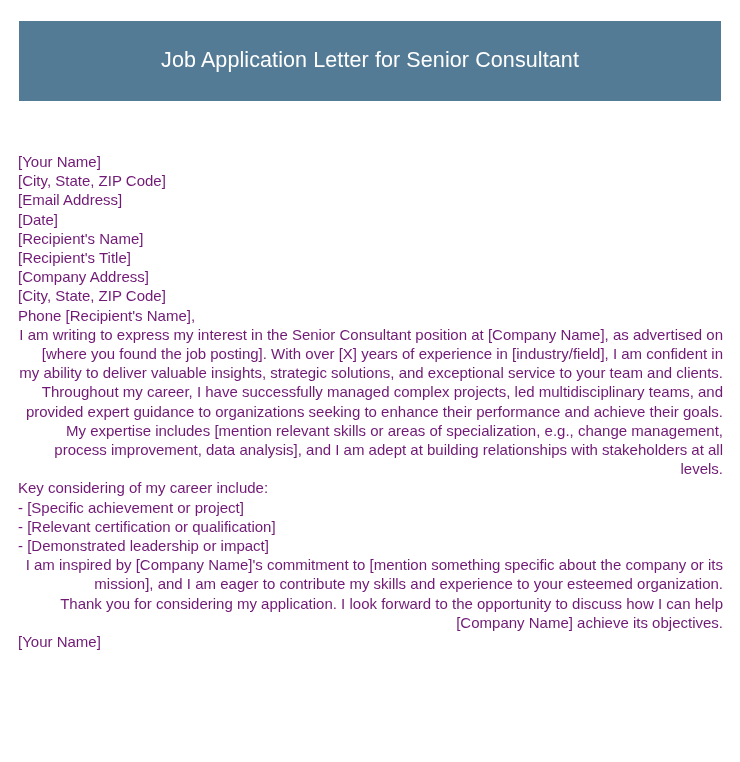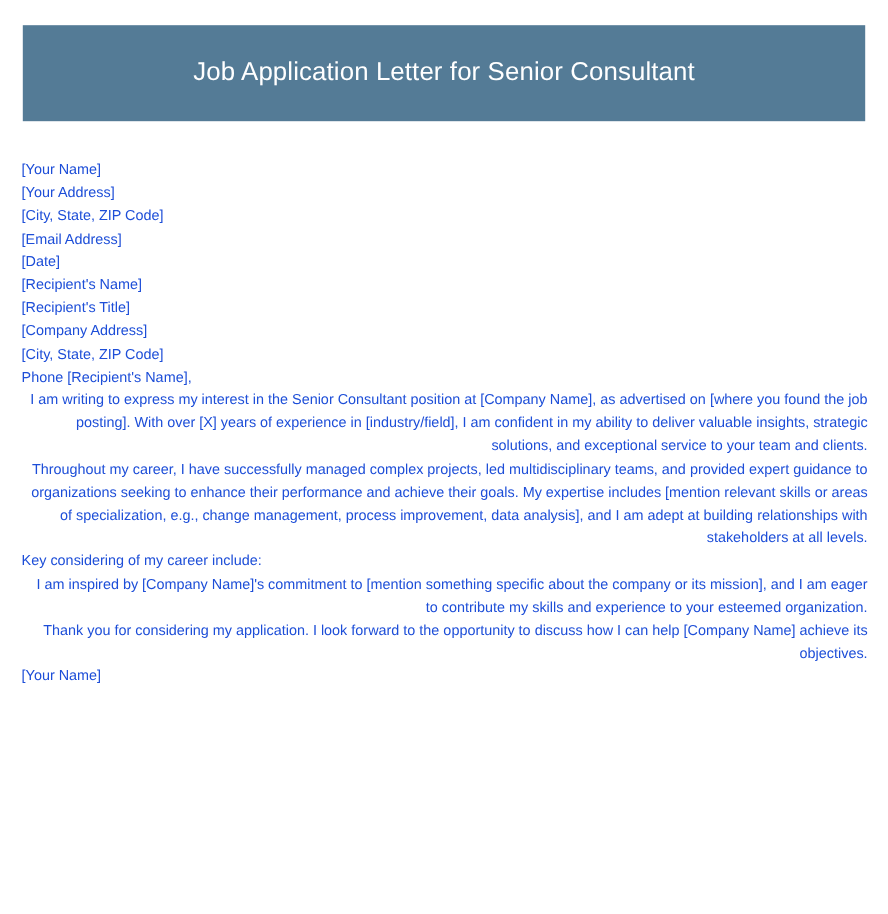--- a/index.html
+++ b/index.html
@@ -37,24 +37,24 @@
     font-weight: normal;
     letter-spacing: 0.1px;
     text-align: center;
     font-family: "Liberation Sans", sans-serif;
     line-height: 1.2;
     margin: 0;
   }
   .letter-body {
     position: absolute;
     left: 18px;
-    top: 132px;
+    top: 152px;
     width: 705px;
-    color: #1d4ed8;
-    font-size: 12px;
+    color: #701a75;
+    font-size: 15px;
     line-height: 19.2px;
     font-family: "Liberation Sans", sans-serif;
   }
   .line {
     display: block;
     white-space: normal;
   }
   .para {
     display: block;
     text-align: right;
@@ -69,41 +69,45 @@
 <div class="page">
 
   <div class="letter-header">
     <h1 class="letter-header-title">Job Application Letter for Senior Consultant</h1>
   </div>
 
   <div class="letter-body">
 
     <div>
       <span class="line">[Your Name]</span>
-      <span class="line">[Your Address]</span>
       <span class="line">[City, State, ZIP Code]</span>
       <span class="line">[Email Address]</span>
       <span class="line">[Date]</span>
     </div>
 
     <div>
       <span class="line">[Recipient's Name]</span>
       <span class="line">[Recipient's Title]</span>
       <span class="line">[Company Address]</span>
       <span class="line">[City, State, ZIP Code]</span>
     </div>
 
     <span class="line">Phone [Recipient's Name],</span>
 
     <span class="para">I am writing to express my interest in the Senior Consultant position at [Company Name], as advertised on [where you found the job posting]. With over [X] years of experience in [industry/field], I am confident in my ability to deliver valuable insights, strategic solutions, and exceptional service to your team and clients.</span>
 
     <span class="para">Throughout my career, I have successfully managed complex projects, led multidisciplinary teams, and provided expert guidance to organizations seeking to enhance their performance and achieve their goals. My expertise includes [mention relevant skills or areas of specialization, e.g., change management, process improvement, data analysis], and I am adept at building relationships with stakeholders at all levels.</span>
 
     <span class="line">Key considering of my career include:</span>
 
+    <div>
+      <span class="bullet-line">- [Specific achievement or project]</span>
+      <span class="bullet-line">- [Relevant certification or qualification]</span>
+      <span class="bullet-line">- [Demonstrated leadership or impact]</span>
+    </div>
 
     <span class="para">I am inspired by [Company Name]'s commitment to [mention something specific about the company or its mission], and I am eager to contribute my skills and experience to your esteemed organization.</span>
 
     <span class="para">Thank you for considering my application. I look forward to the opportunity to discuss how I can help [Company Name] achieve its objectives.</span>
 
     <span class="line">[Your Name]</span>
 
   </div>
 </div>
 

